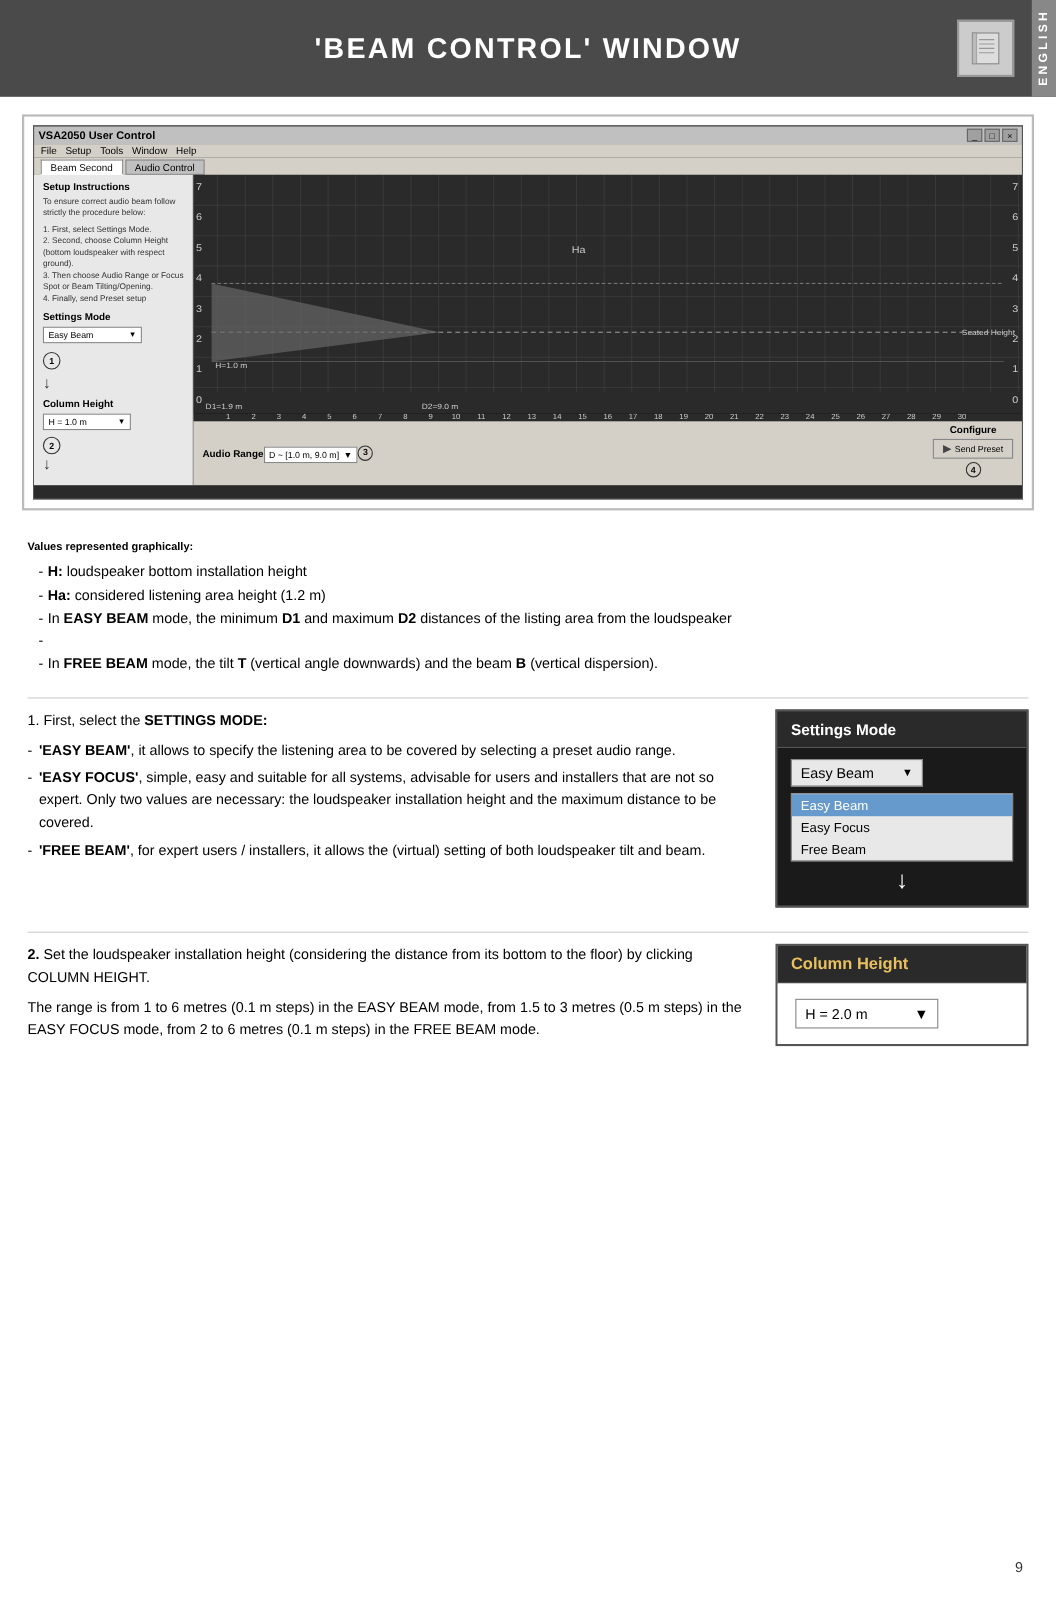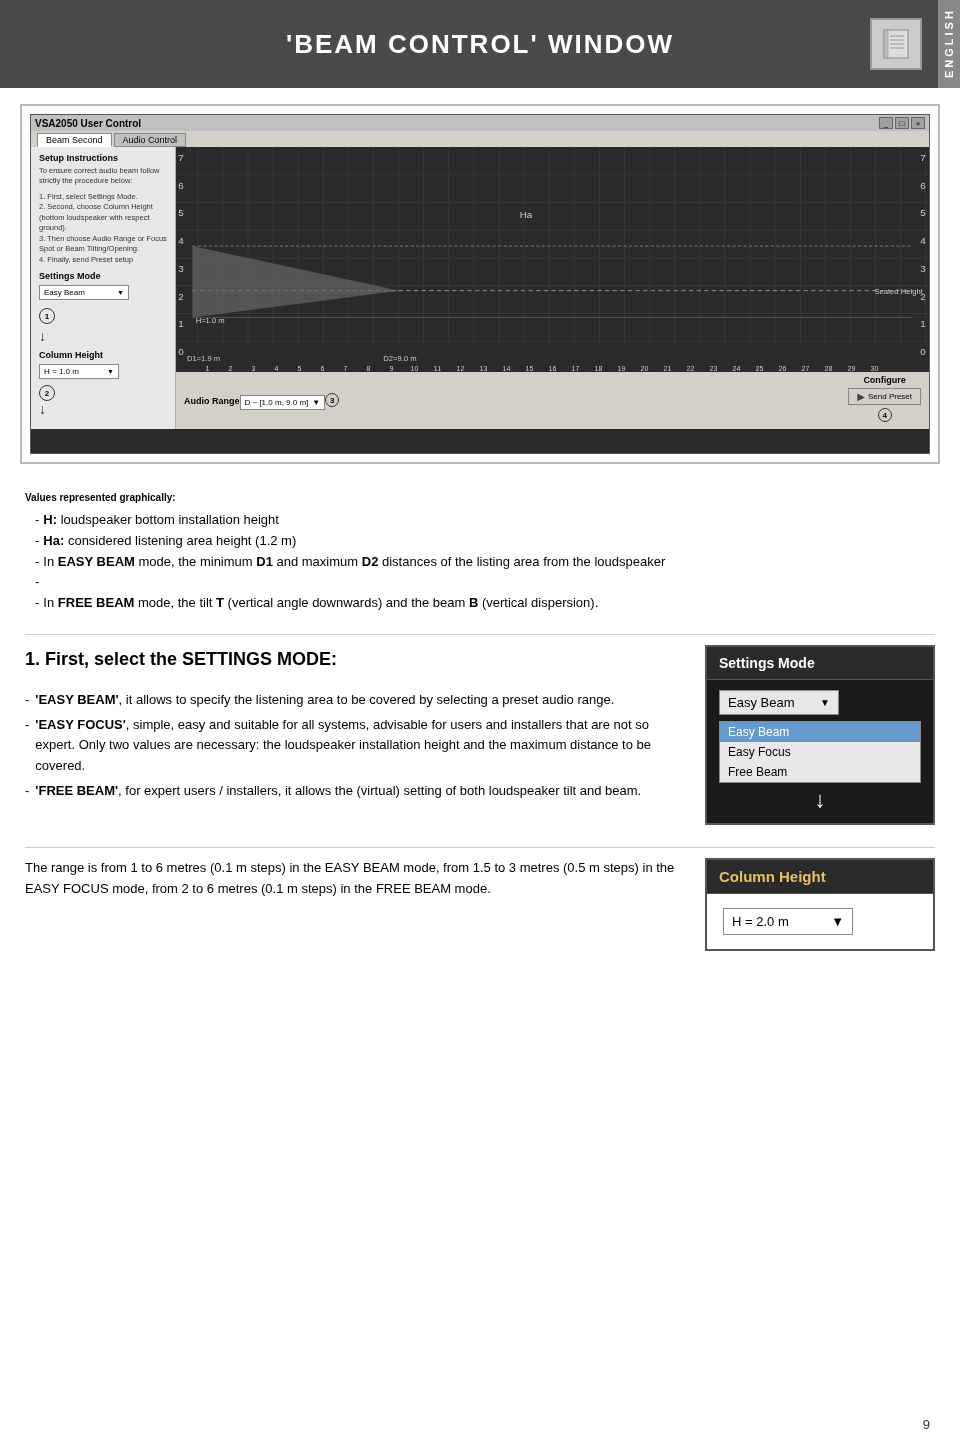--- a/index.html
+++ b/index.html
@@ -257,23 +257,23 @@
       gap: 20px;
       margin-bottom: 22px;
       align-items: flex-start;
     }
     .section-text {
       flex: 1;
       font-size: 13px;
       line-height: 1.6;
     }
     .section-text h3 {
-      font-size: 18px;
-      font-weight: bold;
-      margin-bottom: 16px;
+      font-size: 13px;
+      font-weight: normal;
+      margin-bottom: 6px;
     }
     .section-text p {
       margin-bottom: 6px;
     }
     .section-text .bullet {
       display: flex;
       gap: 6px;
       margin-left: 0;
       margin-bottom: 4px;
     }
@@ -415,20 +415,27 @@
 
     <div class="sw-titlebar">
       <span class="sw-titlebar-title">VSA2050 User Control</span>
       <div class="sw-titlebar-btns">
         <div class="sw-btn">_</div>
         <div class="sw-btn">□</div>
         <div class="sw-btn">×</div>
       </div>
     </div>
 
+    <div class="sw-menubar">
+      <span>File</span>
+      <span>Setup</span>
+      <span>Tools</span>
+      <span>Window</span>
+      <span>Help</span>
+    </div>
 
     <div class="sw-tabs">
       <div class="sw-tab active">Beam Second</div>
       <div class="sw-tab">Audio Control</div>
     </div>
 
     <div class="sw-content">
 
       <div class="sw-left-panel">
         <div class="sw-setup-title">Setup Instructions</div>
@@ -669,20 +676,21 @@
         </div>
         <div class="spb-arrow-down">↓</div>
       </div>
     </div>
   </div>
 
   <hr class="section-divider">
 
   <div class="section-row">
     <div class="section2-text section-text">
+      <p><strong>2.</strong> Set the loudspeaker installation height (considering the distance from its bottom to the floor) by clicking COLUMN HEIGHT.</p>
       <p>The range is from 1 to 6 metres (0.1 m steps) in the EASY BEAM mode, from 1.5 to 3 metres (0.5 m steps) in the EASY FOCUS mode, from 2 to 6 metres (0.1 m steps) in the FREE BEAM mode.</p>
     </div>
 
     <div class="col-height-box">
       <div class="col-height-title">Column Height</div>
       <div class="col-height-content">
         <div class="col-h-dropdown">
           <span>H = 2.0 m</span>
           <span>▼</span>
         </div>

